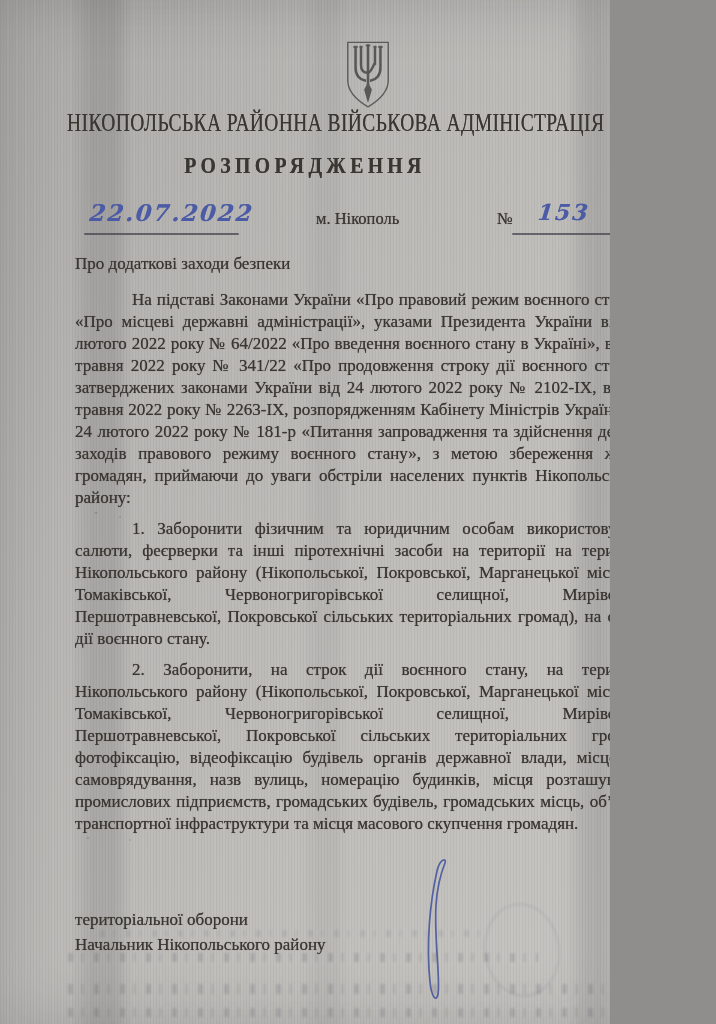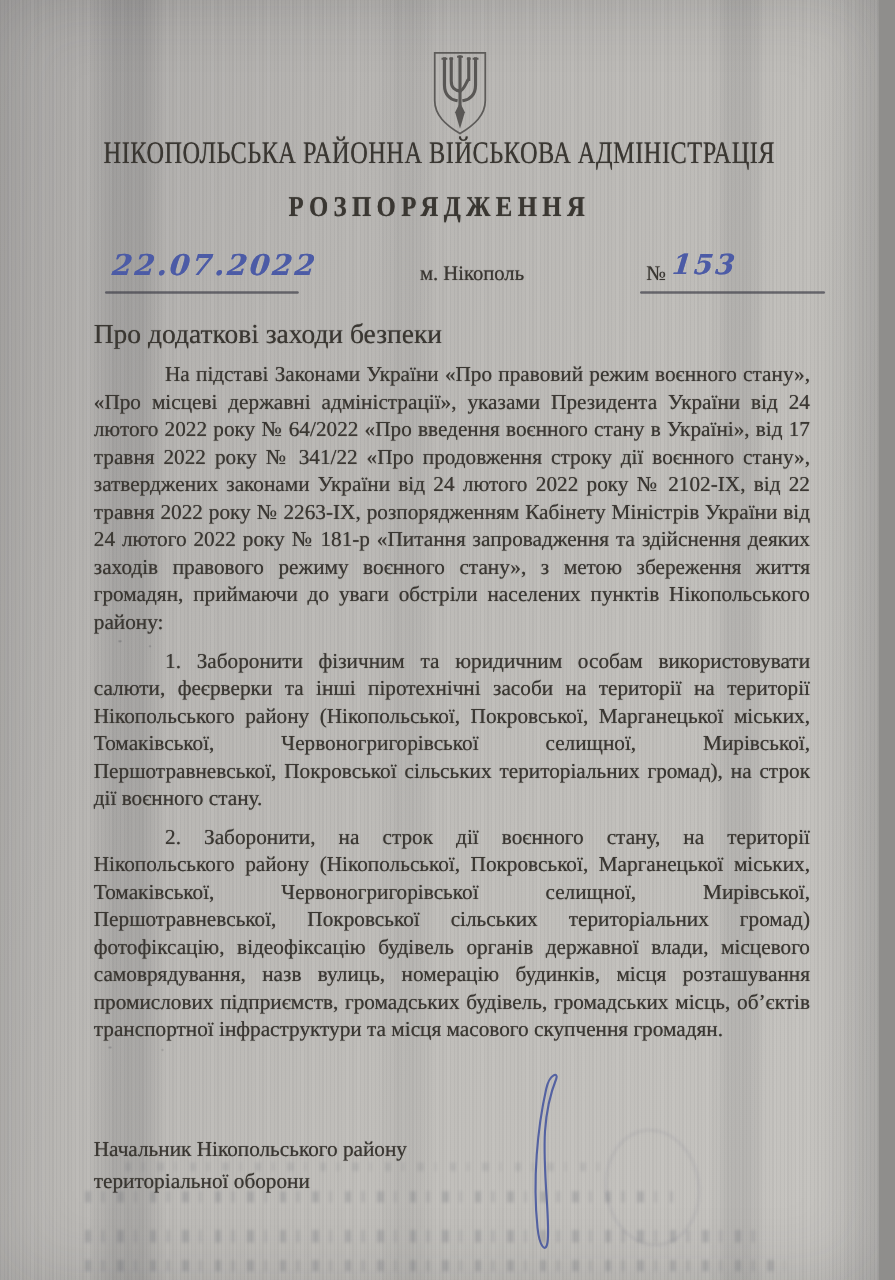--- a/index.html
+++ b/index.html
@@ -1,17 +1,17 @@
 <!DOCTYPE html>
 <html><head>
 <meta charset="utf-8">
 <style>
   html,body{margin:0;padding:0;background:#8f8e8c;}
   .scan{
-    position:relative;width:703px;height:1024px;overflow:hidden;
+    position:relative;width:610px;height:1024px;overflow:hidden;
     font-family:"Liberation Serif","DejaVu Serif",serif;
     background:
       linear-gradient(115deg,#aaa8a6 0%,#b7b5b2 28%,#c0beba 62%,#c6c4c0 100%);
     box-shadow:inset 0 0 60px rgba(40,40,45,.18);
   }
   
   .streaks{position:absolute;inset:0;pointer-events:none;
     background:
       linear-gradient(90deg,transparent 70px,rgba(48,50,56,.12) 92px,rgba(48,50,56,.13) 114px,transparent 132px),
       linear-gradient(90deg,transparent 300px,rgba(48,50,56,.05) 318px,rgba(48,50,56,.05) 334px,transparent 348px),
@@ -21,21 +21,21 @@
       repeating-linear-gradient(90deg,transparent 0 7px,rgba(255,255,255,.03) 7px 9px);
   }
   .grain{position:absolute;inset:0;pointer-events:none;
     background:
       radial-gradient(3px 2px at 96px 513px,rgba(60,62,70,.35),transparent 70%),
       radial-gradient(2px 2px at 120px 517px,rgba(60,62,70,.3),transparent 70%),
       radial-gradient(3px 2px at 88px 838px,rgba(60,62,70,.3),transparent 70%),
       radial-gradient(2px 2px at 130px 840px,rgba(60,62,70,.25),transparent 70%),
       radial-gradient(2px 2px at 560px 300px,rgba(60,62,70,.2),transparent 70%);
   }
-  .ink{color:#3a3732;text-shadow:0 0 .7px rgba(56,53,48,.8);margin-left:20px;}
+  .ink{color:#3a3732;text-shadow:0 0 .7px rgba(56,53,48,.8);}
   .emblem{position:absolute;left:344px;top:40px;width:48px;height:70px;opacity:.82;}
   .org-name{
     position:absolute;left:0;right:0;top:109px;margin:0;text-align:center;
     font-size:25px;font-weight:normal;white-space:nowrap;
     transform:scaleX(.78);letter-spacing:.5px;
   }
   .doc-type{
     position:absolute;left:0;right:0;top:153px;margin:0;text-align:center;
     font-size:23px;font-weight:bold;letter-spacing:5px;white-space:nowrap;
     transform:scaleX(.86);
@@ -45,21 +45,21 @@
     color:#4c5ba6;letter-spacing:2px;display:inline-block;transform:skewX(-6deg);
     text-shadow:0 0 .5px rgba(70,88,168,.6);
   }
   .date-hand{position:absolute;left:90px;top:199px;font-size:23px;}
   .city{position:absolute;left:316px;top:209px;font-size:16.5px;}
   .num-label{position:absolute;left:497px;top:209px;font-size:16.5px;}
   .num-hand{position:absolute;left:538px;top:199px;font-size:22px;}
   .rule{position:absolute;height:1.5px;background:rgba(62,62,72,.7);border-radius:1px;}
   .rule-date{left:84px;top:233px;width:155px;}
   .rule-num{left:512px;top:233px;width:148px;}
-  .subject{position:absolute;left:75px;top:254px;margin:0;font-size:22px;}
+  .subject{position:absolute;left:75px;top:254px;margin:0;font-size:17px;}
   .body-text{position:absolute;left:75px;top:289px;width:588px;}
   .body-text p{
     margin:0 15px 9px 0;font-size:17px;line-height:22px;
     text-align:justify;text-indent:57px;
   }
   .sig-row{position:absolute;left:75px;top:907px;width:588px;}
   .sig-title{margin:0;font-size:17px;line-height:25px;}
   .sig-name{position:absolute;right:2px;top:19px;font-size:17.5px;white-space:nowrap;}
   .sig-stroke{position:absolute;left:424px;top:856px;width:28px;height:152px;}
   .stamp-bleed{
@@ -112,22 +112,22 @@
 
   <p class="subject ink">Про додаткові заходи безпеки</p>
 
   <div class="body-text">
     <p class="ink">На підставі Законами України «Про правовий режим воєнного стану», «Про місцеві державні адміністрації», указами Президента України від 24 лютого 2022 року № 64/2022 «Про введення воєнного стану в Україні», від 17 травня 2022 року № 341/22 «Про продовження строку дії воєнного стану», затверджених законами України від 24 лютого 2022 року № 2102-IX, від 22 травня 2022 року № 2263-IX, розпорядженням Кабінету Міністрів України від 24 лютого 2022 року № 181-р «Питання запровадження та здійснення деяких заходів правового режиму воєнного стану», з метою збереження життя громадян, приймаючи до уваги обстріли населених пунктів Нікопольського району:</p>
     <p class="ink">1. Заборонити фізичним та юридичним особам використовувати салюти, феєрверки та інші піротехнічні засоби на території на території Нікопольського району (Нікопольської, Покровської, Марганецької міських, Томаківської, Червоногригорівської селищної, Мирівської, Першотравневської, Покровської сільських територіальних громад), на строк дії воєнного стану.</p>
     <p class="ink">2. Заборонити, на строк дії воєнного стану, на території Нікопольського району (Нікопольської, Покровської, Марганецької міських, Томаківської, Червоногригорівської селищної, Мирівської, Першотравневської, Покровської сільських територіальних громад) фотофіксацію, відеофіксацію будівель органів державної влади, місцевого самоврядування, назв вулиць, номерацію будинків, місця розташування промислових підприємств, громадських будівель, громадських місць, об’єктів транспортної інфраструктури та місця масового скупчення громадян.</p>
   </div>
 
   <div class="sig-row">
+    <p class="sig-title ink">територіальної оборони</p>
     <p class="sig-title ink">Начальник Нікопольського району</p>
-    <p class="sig-title ink">територіальної оборони</p>
   </div>
 
   <svg class="sig-stroke" viewBox="0 0 28 152">
     <path d="M21,7 C23,2 16,2 13,15 C6,46 2,88 6,126 C7.5,141 12.5,147 14,138 C16.5,123 10,82 12,49 C13.2,31 17,17 21,7" fill="none" stroke="#44549e" stroke-width="1.7" opacity=".88" stroke-linecap="round"></path>
   </svg>
 
   <div class="stamp-bleed"></div>
   <div class="bleed bleed-4"></div>
   <div class="bleed bleed-1"></div>
   <div class="bleed bleed-2"></div>

